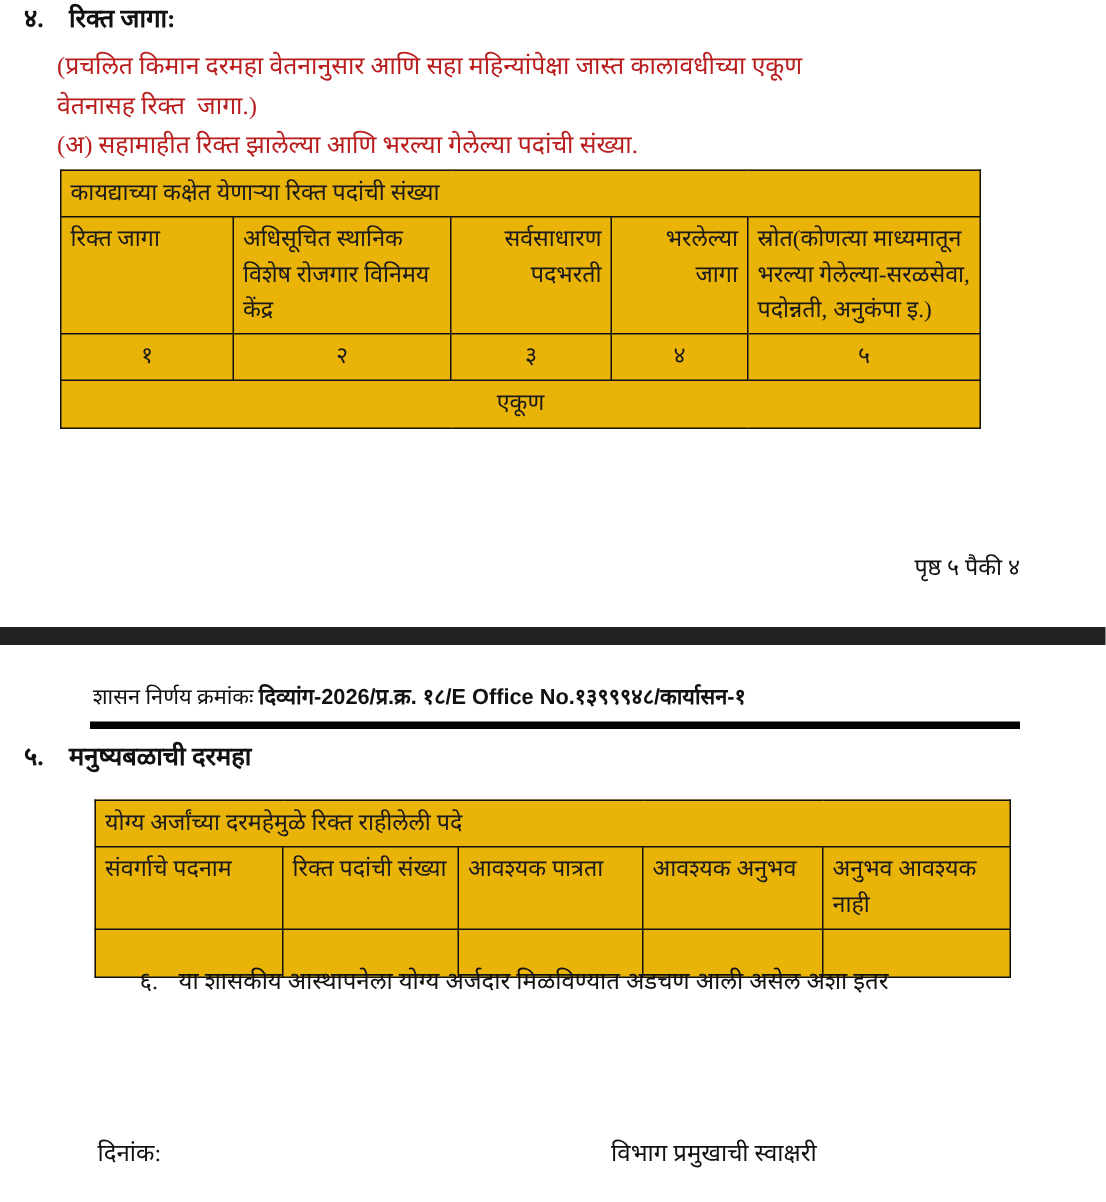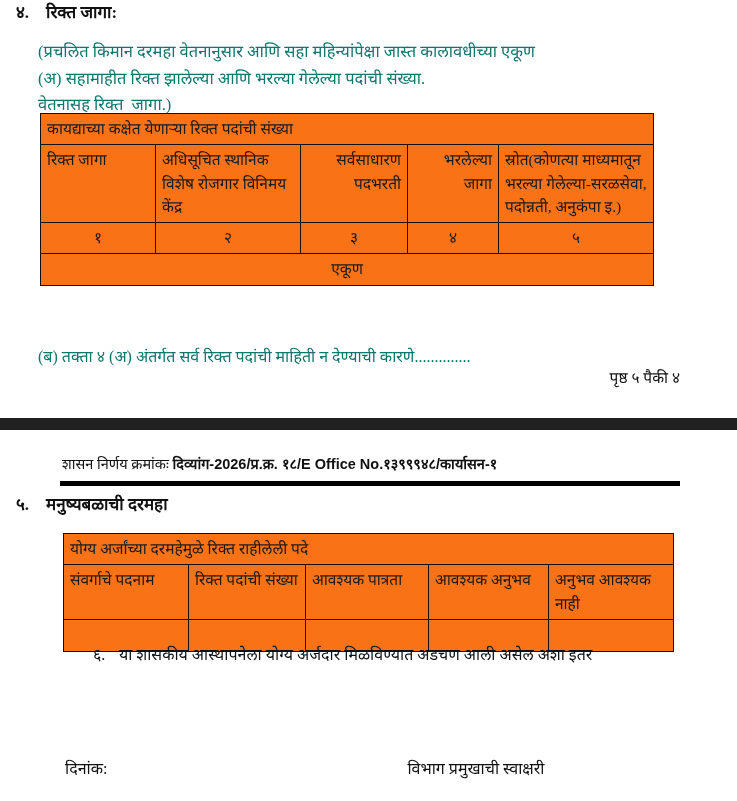--- a/index.html
+++ b/index.html
@@ -48,30 +48,29 @@
   .sec-num {
     width: 30px;
     flex: 0 0 30px;
     text-align: left;
   }
   .sec-title { white-space: pre; }
 
   .para {
     font-size: 16.5px;
     line-height: 1.62;
-    color: #0f766e;
-    margin-top: 8px;
+    color: #b91c1c;
   }
   .para-line { white-space: pre-wrap; }
 
   
   table.doc-table {
     border-collapse: collapse;
     table-layout: fixed;
-    background: #f97316;
+    background: #eab308;
   }
   table.doc-table td {
     border: 1px solid #111;
     font-size: 15.5px;
     line-height: 1.5;
     vertical-align: top;
     padding: 3px 6px 4px 6px;
     color: #1a1a1a;
   }
   td.banner {
@@ -138,22 +137,22 @@
 
 <div class="page" id="page-top">
 
   <div class="sec-head" id="heading-4">
     <span class="sec-num">४.</span>
     <span class="sec-title">रिक्त जागा:</span>
   </div>
 
   <div class="para" id="para-4-note">
     <div class="para-line">(प्रचलित किमान दरमहा वेतनानुसार आणि सहा महिन्यांपेक्षा जास्त कालावधीच्या एकूण</div>
+    <div class="para-line">वेतनासह रिक्त  जागा.)</div>
     <div class="para-line">(अ) सहामाहीत रिक्त झालेल्या आणि भरल्या गेलेल्या पदांची संख्या.</div>
-    <div class="para-line">वेतनासह रिक्त  जागा.)</div>
   </div>
 
   <table class="doc-table" id="table-vacancies">
     <colgroup>
       <col class="c1">
         <col class="c2">
         <col class="c3">
         <col class="c4">
         <col class="c5">
     </colgroup>
@@ -174,21 +173,20 @@
         <td class="numcell">३</td>
         <td class="numcell">४</td>
         <td class="numcell">५</td>
       </tr>
       <tr>
         <td class="totalcell" colspan="5">एकूण</td>
       </tr>
     </tbody>
   </table>
 
-  <div class="para" id="note-b">(ब) तक्ता ४ (अ) अंतर्गत सर्व रिक्त पदांची माहिती न देण्याची कारणे..............</div>
 
   <div id="page-footer-top">पृष्ठ ५ पैकी ४</div>
 </div>
 
 <div class="page-gap"></div>
 
 <div class="page" id="page-bottom">
 
   <div id="gr-number-line">
     <span class="gr-label">शासन निर्णय क्रमांकः </span><span class="gr-value">दिव्यांग-2026/प्र.क्र. १८/E Office No.१३९९९४८/कार्यासन-१</span>

